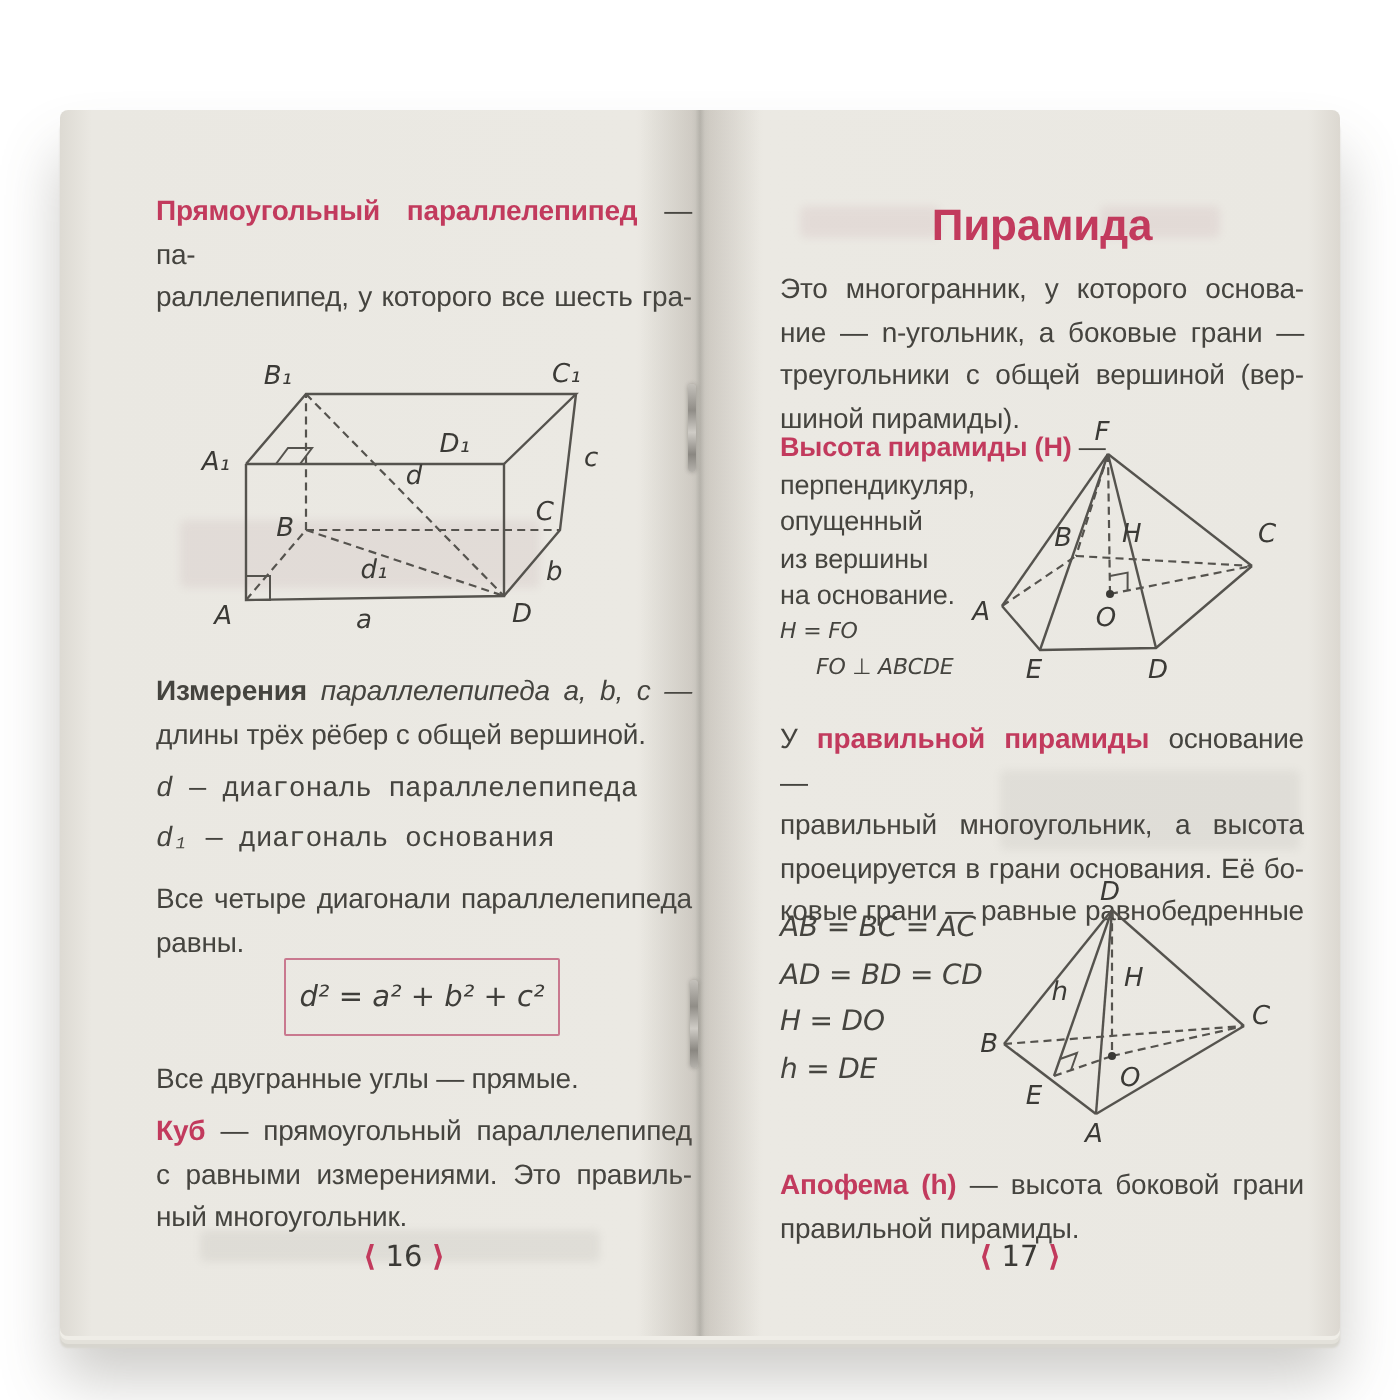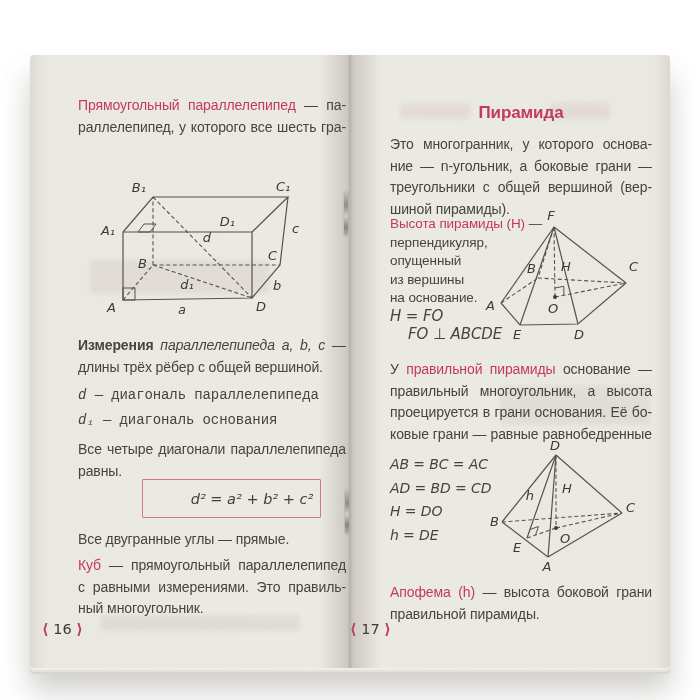--- a/index.html
+++ b/index.html
@@ -7,32 +7,32 @@
          font-family:"Liberation Sans",sans-serif;color:#45443f;}
   .book{position:absolute;left:30px;top:55px;width:640px;height:613px;border-radius:4px;
         background:linear-gradient(90deg,#dddad3 0%,#eae8e2 2.5%,#ebe9e3 45%,#ddd9d2 49.3%,#d2cfc8 50%,#ddd9d2 50.8%,#ebe9e3 55%,#eae8e2 97.5%,#dcd8d1 100%);
         box-shadow:0 2px 0 #efede7,0 4px 0 #e3e1da,0 6px 1px #d7d5ce,0 22px 30px rgba(88,85,76,.30);}
   .page{position:absolute;top:0;width:320px;height:613px;}
   .page.left{left:0;}
   .page.right{left:320px;}
   .blk{position:absolute;font-size:14px;line-height:21.5px;letter-spacing:-.1px;}
   .line{display:block;}
   .j{text-align:justify;text-align-last:justify;}
-  .accent{color:#c23a5d;font-weight:normal;}
+  .accent{color:#c23a5d;font-weight:bold;}
   .bold{font-weight:bold;}
   .it{font-style:italic;}
   .glyph{font-family:Liberation Mono, monospace;}
-  .eqline{font-style:italic;font-family:"DejaVu Sans",sans-serif;font-size:15px;line-height:18px;}
+  .eqline{font-style:italic;font-family:"DejaVu Sans",sans-serif;font-size:11px;line-height:18px;}
   .eqs{font-style:italic;font-family:"DejaVu Sans",sans-serif;font-size:14px;line-height:23.5px;}
-  .title{font-size:17px;font-weight:bold;color:#c23a5d;text-align:center;}
+  .title{font-size:22px;font-weight:bold;color:#c23a5d;text-align:center;}
   .narrow{font-size:13.5px;line-height:18.5px;}
   .formula-box{position:absolute;border:1.5px solid #c9798f;border-radius:1px;
                display:flex;align-items:center;justify-content:center;
                font-style:italic;font-family:"DejaVu Sans",sans-serif;font-size:14.5px;color:#3f3e3a;}
-  .pagenum{position:absolute;font-size:14.5px;font-family:"DejaVu Sans",sans-serif;color:#3b3a36;}
+  .pagenum{position:absolute;text-align:center;font-size:14.5px;font-family:"DejaVu Sans",sans-serif;color:#3b3a36;}
   .pagenum .br{color:#c23a5d;font-weight:bold;}
   .staple{position:absolute;width:4px;border-radius:2px;
           background:linear-gradient(180deg,#c4c1bb 0%,#908d87 30%,#cfccc6 55%,#8a8781 80%,#b5b2ac 100%);
           box-shadow:0 0 2px rgba(60,58,52,.35);}
   .ghost{position:absolute;filter:blur(2.2px);opacity:.10;border-radius:3px;pointer-events:none;}
   svg{position:absolute;overflow:visible;}
   .edge{stroke:#55534e;stroke-width:1.2;fill:none;}
   .dash{stroke:#55534e;stroke-width:1.1;fill:none;stroke-dasharray:4 2.6;}
   .mark{stroke:#55534e;stroke-width:1;fill:none;}
   .lbl{font:italic 13px "DejaVu Sans",sans-serif;fill:#3b3a36;}
@@ -93,21 +93,21 @@
       </div>
       <div class="blk glyph" style="left:48px;top:355px;width:268px;">
         <span class="it">d₁</span> <span>— диагональ основания</span>
       </div>
 
       <div class="blk" style="left:48px;top:384px;width:268px;">
         <span class="line j">Все четыре диагонали параллелепипеда</span>
         <span class="line">равны.</span>
       </div>
 
-      <div class="formula-box" style="left:112px;top:424px;width:136px;height:37px;padding-left:41px;">
+      <div class="formula-box" style="left:112px;top:424px;width:136px;height:37px;">
         <span>d² = a² + b² + c²</span>
       </div>
 
       <div class="blk" style="left:48px;top:474px;width:268px;">
         <span class="line">Все двугранные углы — прямые.</span>
       </div>
 
       <div class="blk" style="left:48px;top:500px;width:268px;">
         <span class="line j"><span class="accent">Куб</span> <span>— прямоугольный параллелепипед</span></span>
         <span class="line j">с равными измерениями. Это правиль-</span>

